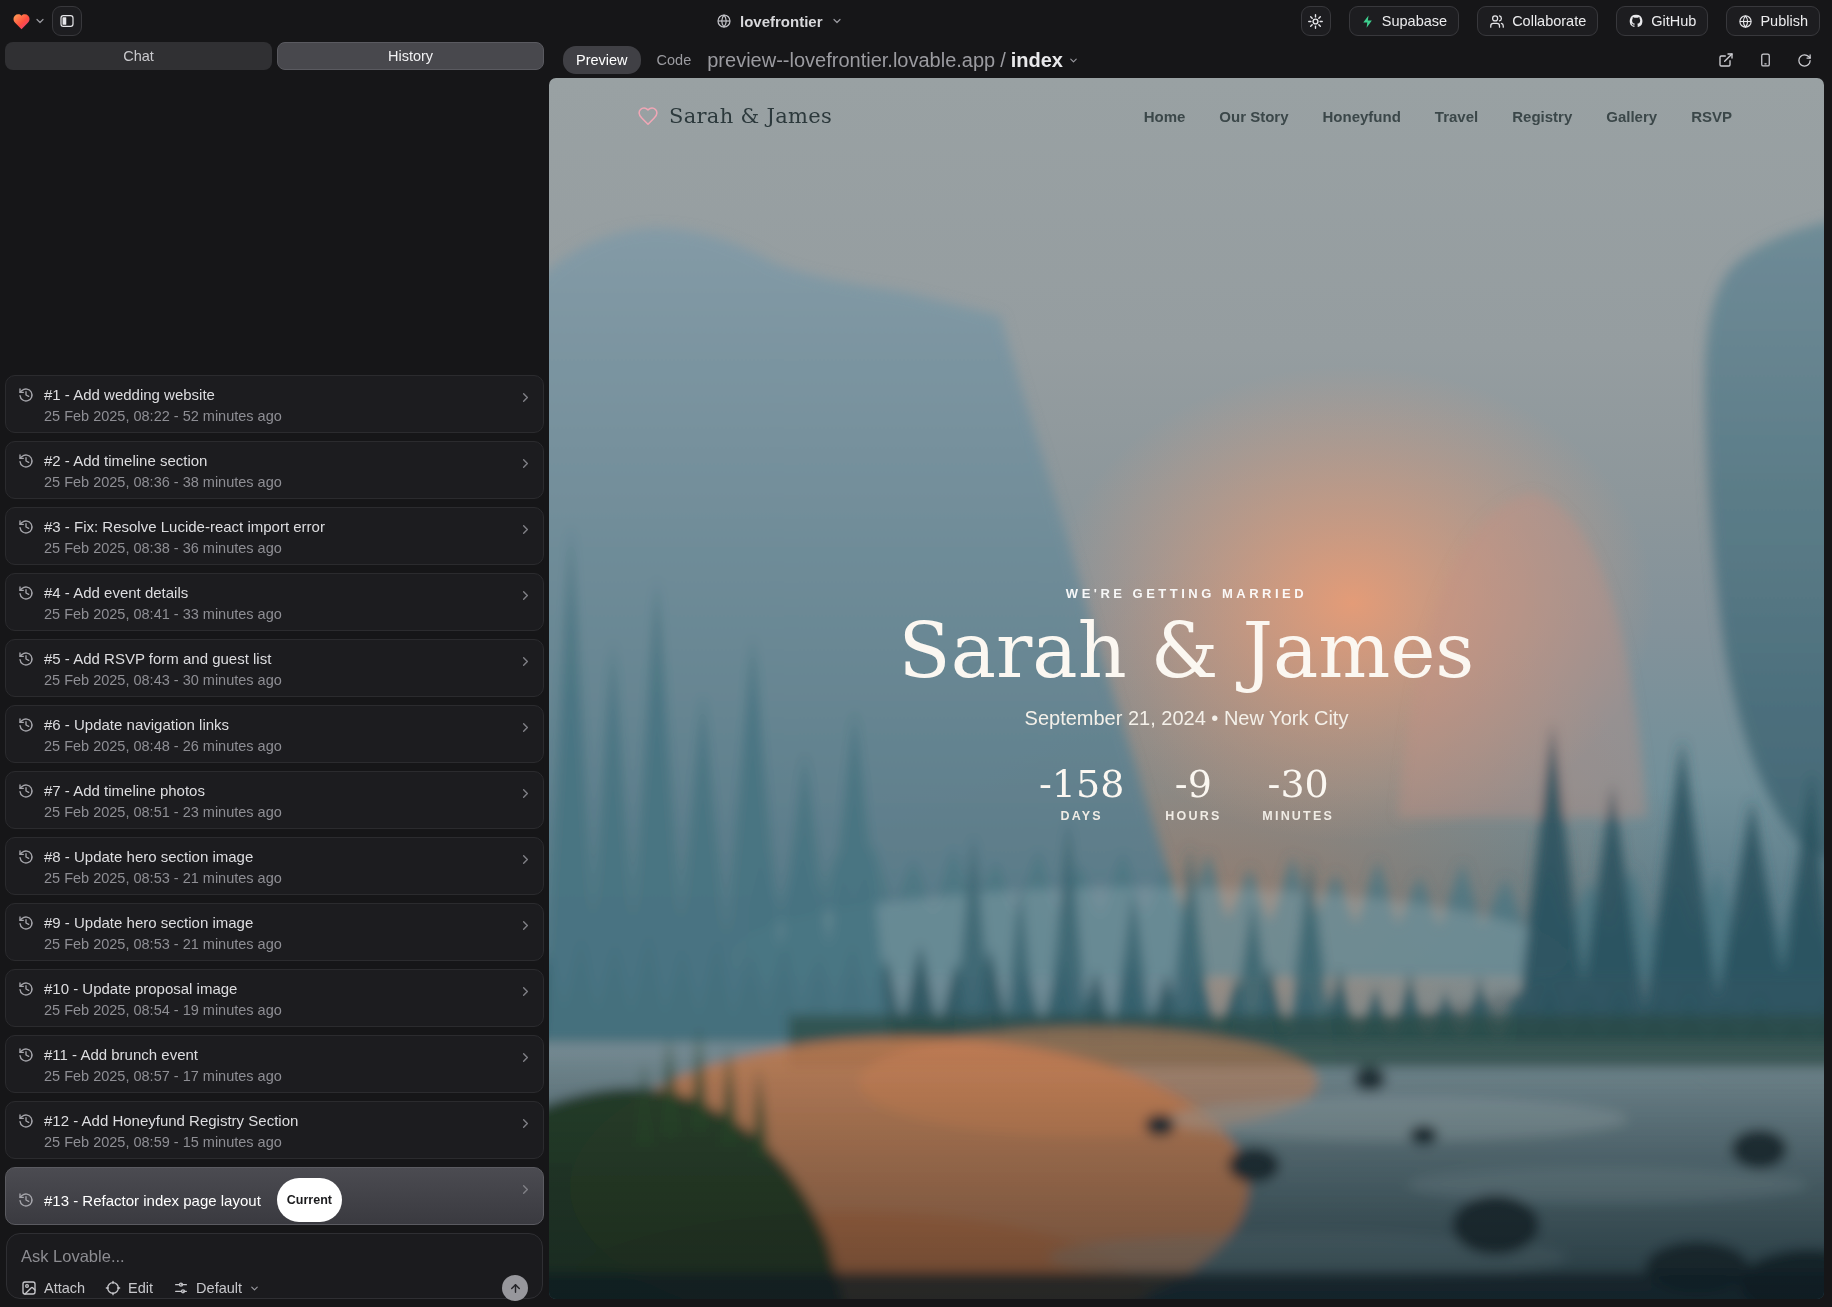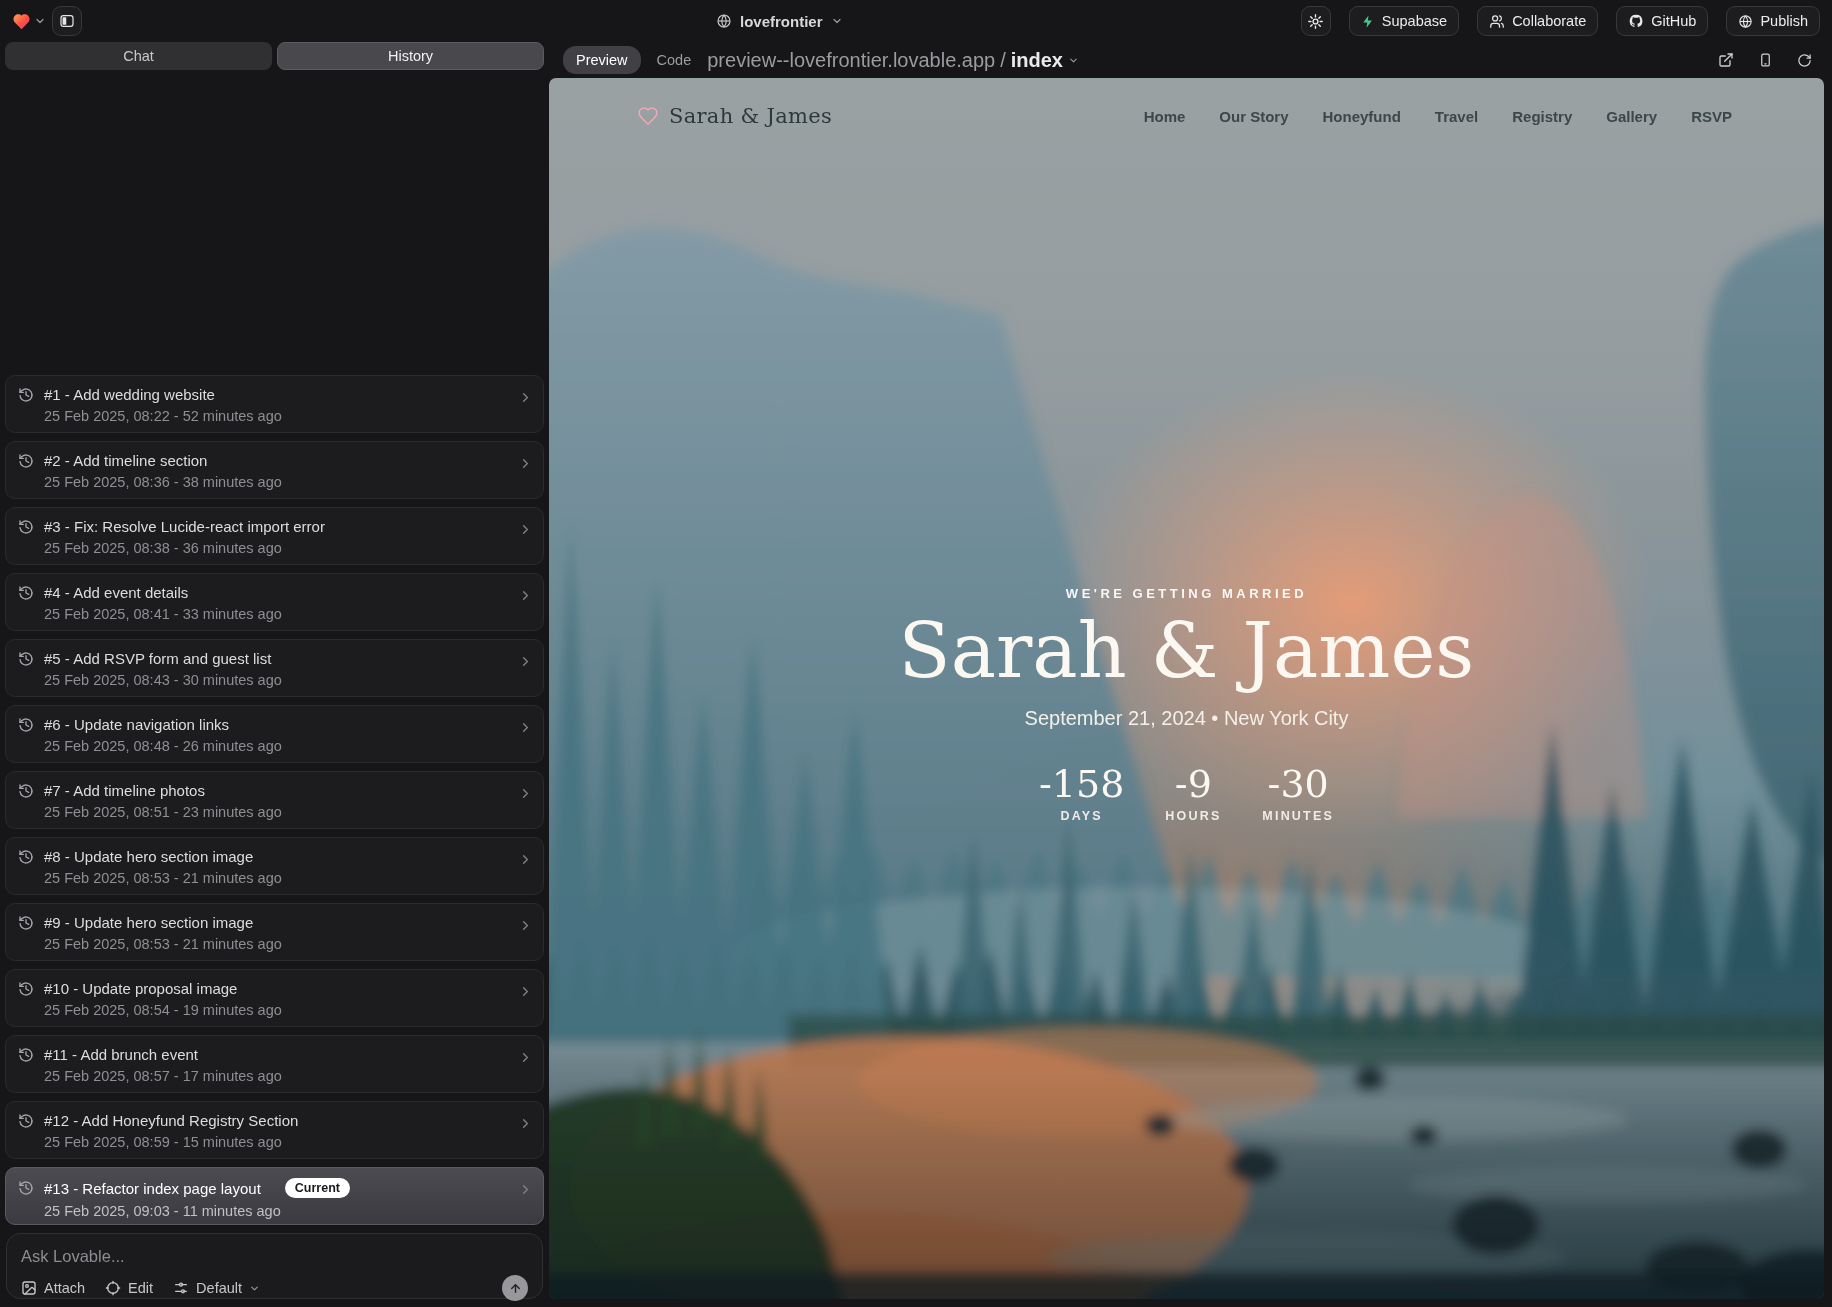--- a/index.html
+++ b/index.html
@@ -52,21 +52,21 @@
   }
   .h-item.current {
     background:linear-gradient(180deg,#4b4b51,#3a3a40);
     border-color:#5b5b61;
   }
   .h-row { display:flex; align-items:center; gap:10px; }
   .h-title { font-size:15px; color:#dddde0; font-weight:500; white-space:nowrap; }
   .h-item.current .h-title { color:#ffffff; }
   .h-badge {
     background:#ffffff; color:#1a1a1c; font-size:12.5px; font-weight:700;
-    padding:3px 10px; border-radius:999px; margin-left:14px;
+    padding:15px 10px; border-radius:999px; margin-left:6px;
   }
   .h-meta { font-size:14.5px; color:#8e8e94; margin:5px 0 0 26px; white-space:nowrap; }
   .h-item.current .h-meta { color:#c0c0c5; }
   .h-chevron { position:absolute; right:10px; top:14px; color:#808086; }
 
   
   .composer {
     flex:none; margin:8px 1px 8px 1px; border:1px solid #2f2f33; background:#1b1b1e;
     border-radius:14px; padding:13px 14px 10px 14px; height:66px; position:relative;
   }

